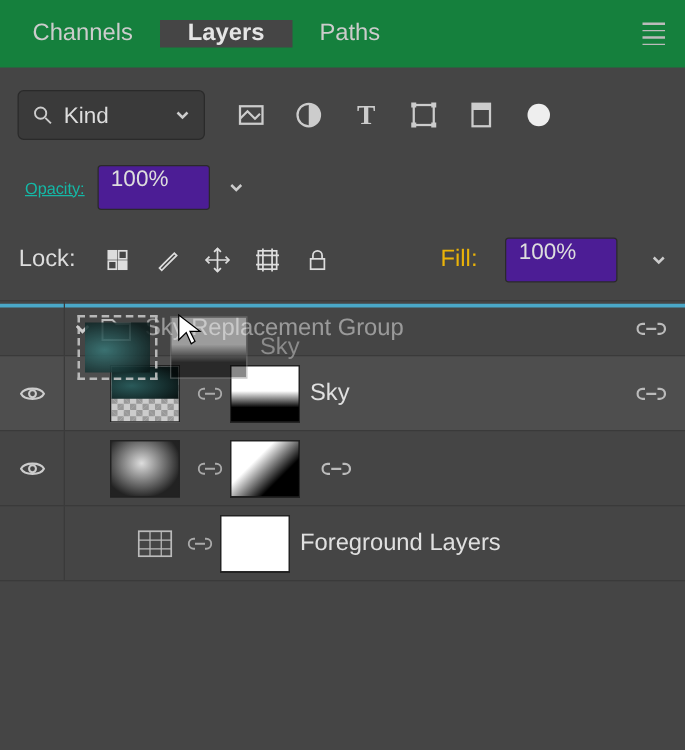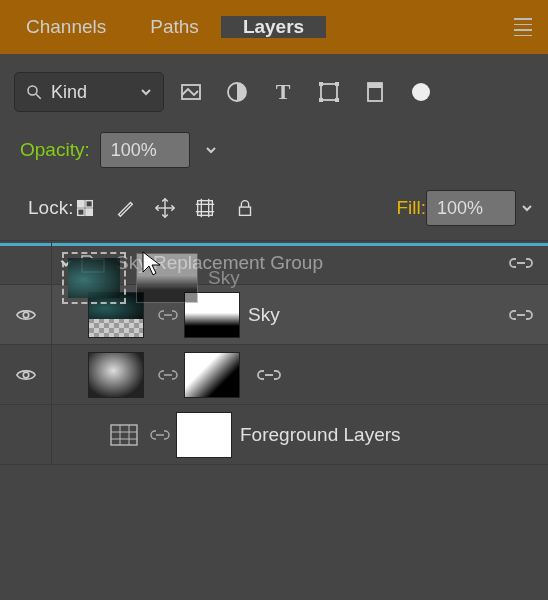--- a/index.html
+++ b/index.html
@@ -1,50 +1,50 @@
 <!DOCTYPE html>
 <html><head>
 <meta charset="utf-8">
 <style>
 * { margin: 0; padding: 0; box-sizing: border-box; font-family: -apple-system, "Segoe UI", Arial, sans-serif; }
 body { background: #3a3a3a; width: 548px; height: 600px; overflow: hidden; color: #d0d0d0; user-select: none; }
 
 .panel { background: #454545; height: 100%; display: flex; flex-direction: column; }
 
 
-.tab-bar { display: flex; align-items: center; background: #a16207; height: 54px; padding: 16px 4px; text-align: right; }
+.tab-bar { display: flex; align-items: center; background: #15803d; height: 54px; padding: 16px 4px; text-align: right; }
 .tab { padding: 0 22px; height: 100%; display: flex; align-items: center; font-size: 19px; color: #ccc; cursor: pointer; }
 .tab.active { background: #454545; font-weight: 600; color: #e5e5e5; }
 .flex-spacer { flex: 1; }
 .hamburger { width: 30px; height: 30px; display: flex; flex-direction: column; justify-content: center; gap: 4px; padding: 6px; margin-right: 6px; cursor: pointer; }
 .hamburger span { height: 2px; background: #bbb; }
 
 
-.filter-row { display: flex; align-items: center; padding: 18px 14px 10px 14px; }
+.filter-row { display: flex; align-items: center; gap: 10px; padding: 18px 14px 10px 14px; }
 .kind-dd { display: flex; align-items: center; background: #3a3a3a; border: 1px solid #2a2a2a; border-radius: 5px; height: 40px; padding: 0 10px; min-width: 150px; cursor: pointer; }
 .kind-dd .mag { margin-right: 8px; }
 .kind-dd .label { font-size: 18px; color: #ddd; flex: 1; }
 .kind-dd .chev { margin-left: 8px; }
 .type-icons { display: flex; align-items: center; gap: 20px; margin-left: 14px; }
 .type-icon { width: 26px; height: 26px; display: flex; align-items: center; justify-content: center; font-size: 22px; color: #ccc; cursor: pointer; }
 .type-icon svg { width: 24px; height: 24px; }
 .dot { width: 18px; height: 18px; border-radius: 50%; background: #eee; display: inline-block; }
 
 
 .blend-row { display: flex; align-items: center; gap: 10px; padding: 10px 14px; }
 .blend-dd { display: flex; align-items: center; background: #3a3a3a; border: 1px solid #2a2a2a; border-radius: 5px; height: 40px; padding: 0 12px; min-width: 218px; cursor: pointer; }
 .blend-dd .label { font-size: 19px; color: #ddd; flex: 1; }
-.opacity-label { font-size: 19px; color: #84cc16; margin-left: 6px; }
-.pct-box { display: flex; align-items: center; background: #737373; border: 1px solid #2a2a2a; border-radius: 3px; height: 36px; padding: 0 10px; min-width: 90px; }
+.opacity-label { font-size: 13px; color: #14b8a6; margin-left: 6px; text-decoration: underline; }
+.pct-box { display: flex; align-items: flex-start; background: #4c1d95; border: 1px solid #2a2a2a; border-radius: 3px; height: 36px; padding: 0 10px; min-width: 90px; }
 .pct-box span { font-size: 18px; color: #ddd; }
 .chev { width: 14px; height: 14px; }
 .chev polyline { fill: none; stroke: #ccc; stroke-width: 2; }
 
 
-.lock-row { display: flex; align-items: center; gap: 0; padding: 12px 14px 14px 28px; border-bottom: 1px solid #3a3a3a; }
+.lock-row { display: flex; align-items: center; gap: 22px; padding: 12px 14px 14px 15px; border-bottom: 1px solid #3a3a3a; }
 .lock-label { font-size: 19px; color: #ddd; }
 .lock-icons { display: flex; align-items: center; gap: 16px; }
 .lock-icon { width: 24px; height: 24px; display: flex; align-items: center; justify-content: center; cursor: pointer; }
 .lock-icon svg { width: 22px; height: 22px; stroke: #ddd; fill: none; stroke-width: 1.5; }
 .fill-label { font-size: 19px; color: #eab308; margin-left: auto; }
 
 
 .layers-list { flex: 1; overflow: hidden; }
 .layer-row { display: flex; align-items: center; height: 60px; border-bottom: 1px solid #3a3a3a; padding-right: 14px; position: relative; }
 .layer-row.group { height: 44px; }
@@ -82,22 +82,22 @@
 .drop-line { position: absolute; left: 0; right: 0; top: 249px; height: 3px; background: #4aa8c8; }
 .cursor { position: absolute; left: 140px; top: 250px; width: 24px; height: 28px; pointer-events: none; }
 </style>
 </head>
 <body>
 
 <div class="panel">
 
   <div class="tab-bar">
     <div class="tab">Channels</div>
+    <div class="tab active">Layers</div>
     <div class="tab">Paths</div>
-    <div class="tab active">Layers</div>
     <div class="flex-spacer"></div>
     <div class="hamburger">
         <span></span>
         <span></span>
         <span></span>
         <span></span>
       </div>
   </div>
 
   <div class="filter-row">

